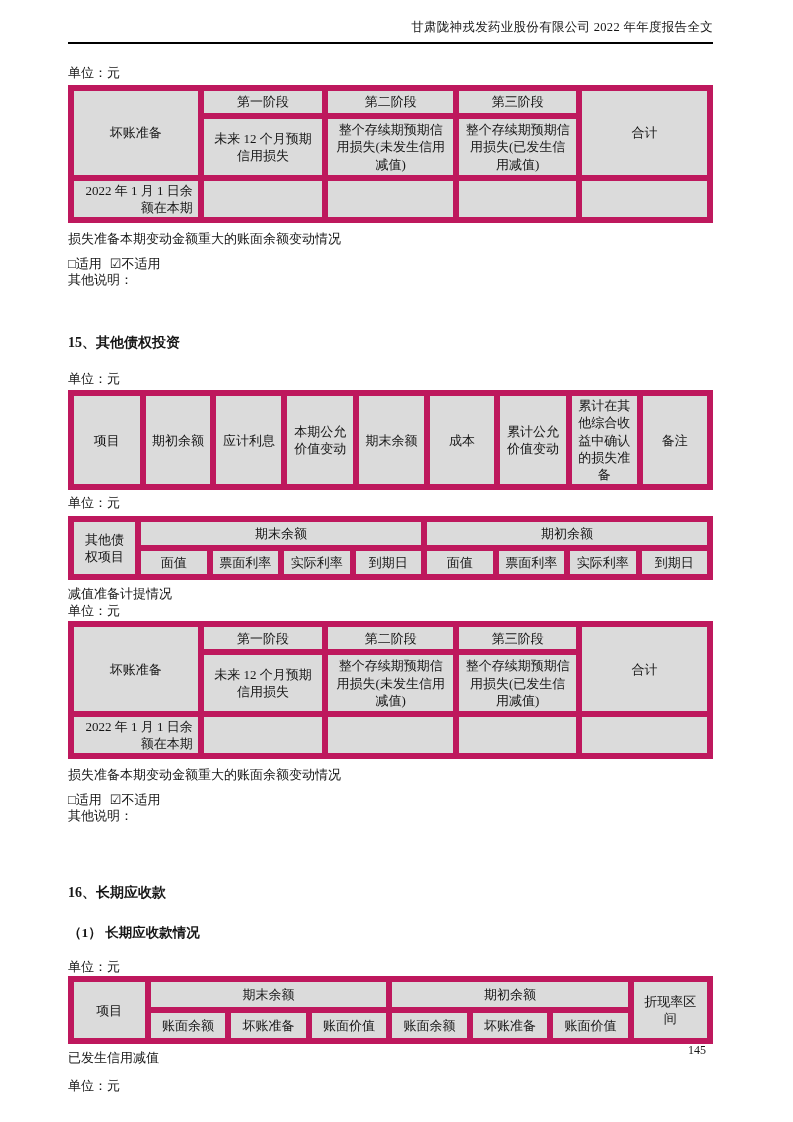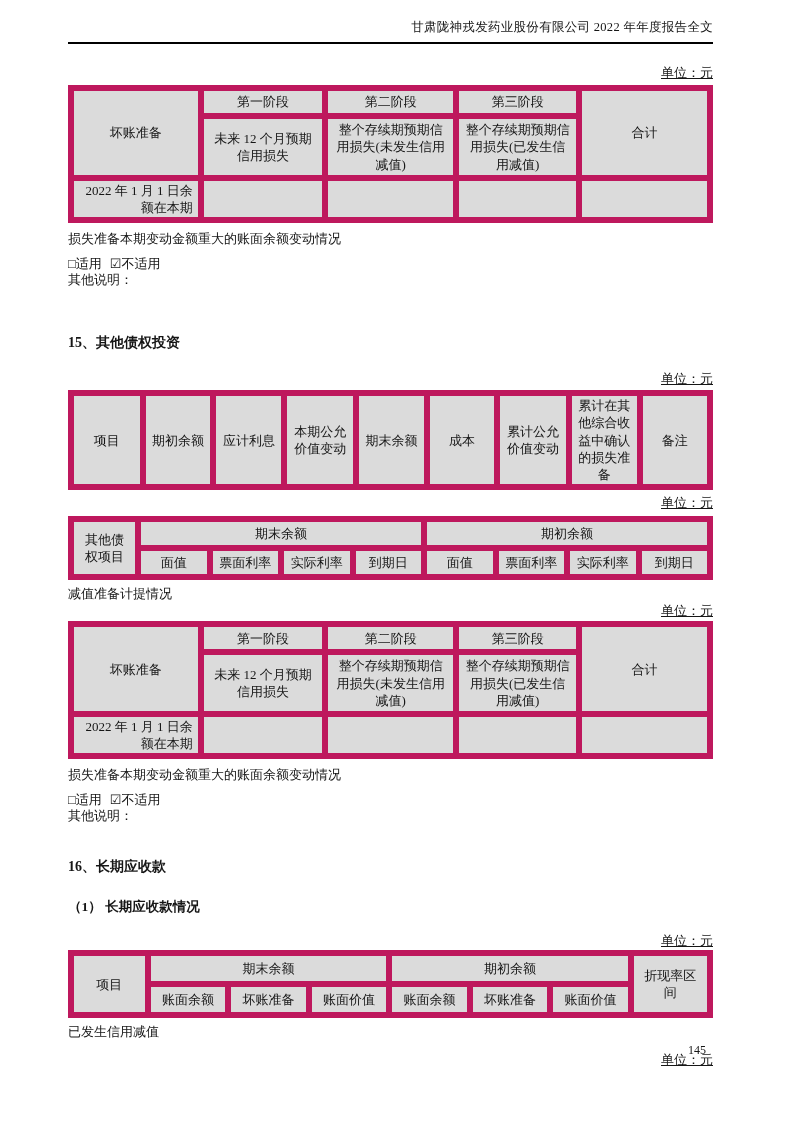--- a/index.html
+++ b/index.html
@@ -4,21 +4,21 @@
 <style>
   html,body{margin:0;padding:0;background:#888;}
   .page{
     width:793px;height:1122px;background:#ffffff;margin:0 auto;
     font-family:"Liberation Serif","DejaVu Serif",serif;
     color:#161616;position:relative;overflow:hidden;box-sizing:border-box;
   }
   .content{margin-left:68px;margin-right:80px;padding-top:20px;}
   .doc-header{text-align:right;font-size:12.5px;line-height:14px;letter-spacing:0.3px;}
   .header-rule{border:0;border-top:2.5px solid #000;margin:8px 0 0 0;}
-  .unit{font-size:13px;line-height:14px;text-align:right;text-decoration:underline;}
+  .unit{font-size:13px;line-height:14px;text-align:left;}
   .u1{margin-top:22px;}
   .u2{margin-top:22px;}
   .u3{margin-top:6px;}
   .u4{margin-top:3px;}
   .u5{margin-top:20px;}
   .u6{margin-top:14px;}
   table{border-collapse:collapse;width:100%;table-layout:fixed;background:#dbdbdb;
         border:2px solid #6e6e6e;}
   td{border:6px solid #be185d;font-size:13px;line-height:1.32;text-align:center;
      vertical-align:middle;padding:1px 5px;word-break:break-all;}
@@ -35,21 +35,21 @@
   .t5 td{height:23px;}
   td.left{text-align:right;}
   .para{font-size:13px;line-height:14px;}
   .p-note{margin-top:9px;}
   .p-check{margin-top:11px;}
   .p-other{margin-top:2px;}
   .p-after-tbl{margin-top:7px;}
   .cb-opt{margin-right:8px;}
   .sec-title{font-size:14px;font-weight:bold;line-height:15px;}
   .s15{margin-top:48px;}
-  .s16{margin-top:36px;}
+  .s16{margin-top:62px;}
   .s16sub{margin-top:25px;font-size:13.5px;}
   .page-number{position:absolute;right:87px;top:1043px;font-size:12px;}
 </style>
 </head>
 <body>
 
 <div class="page">
   <div class="content">
 
     <div class="doc-header">甘肃陇神戎发药业股份有限公司 2022 年年度报告全文</div>

